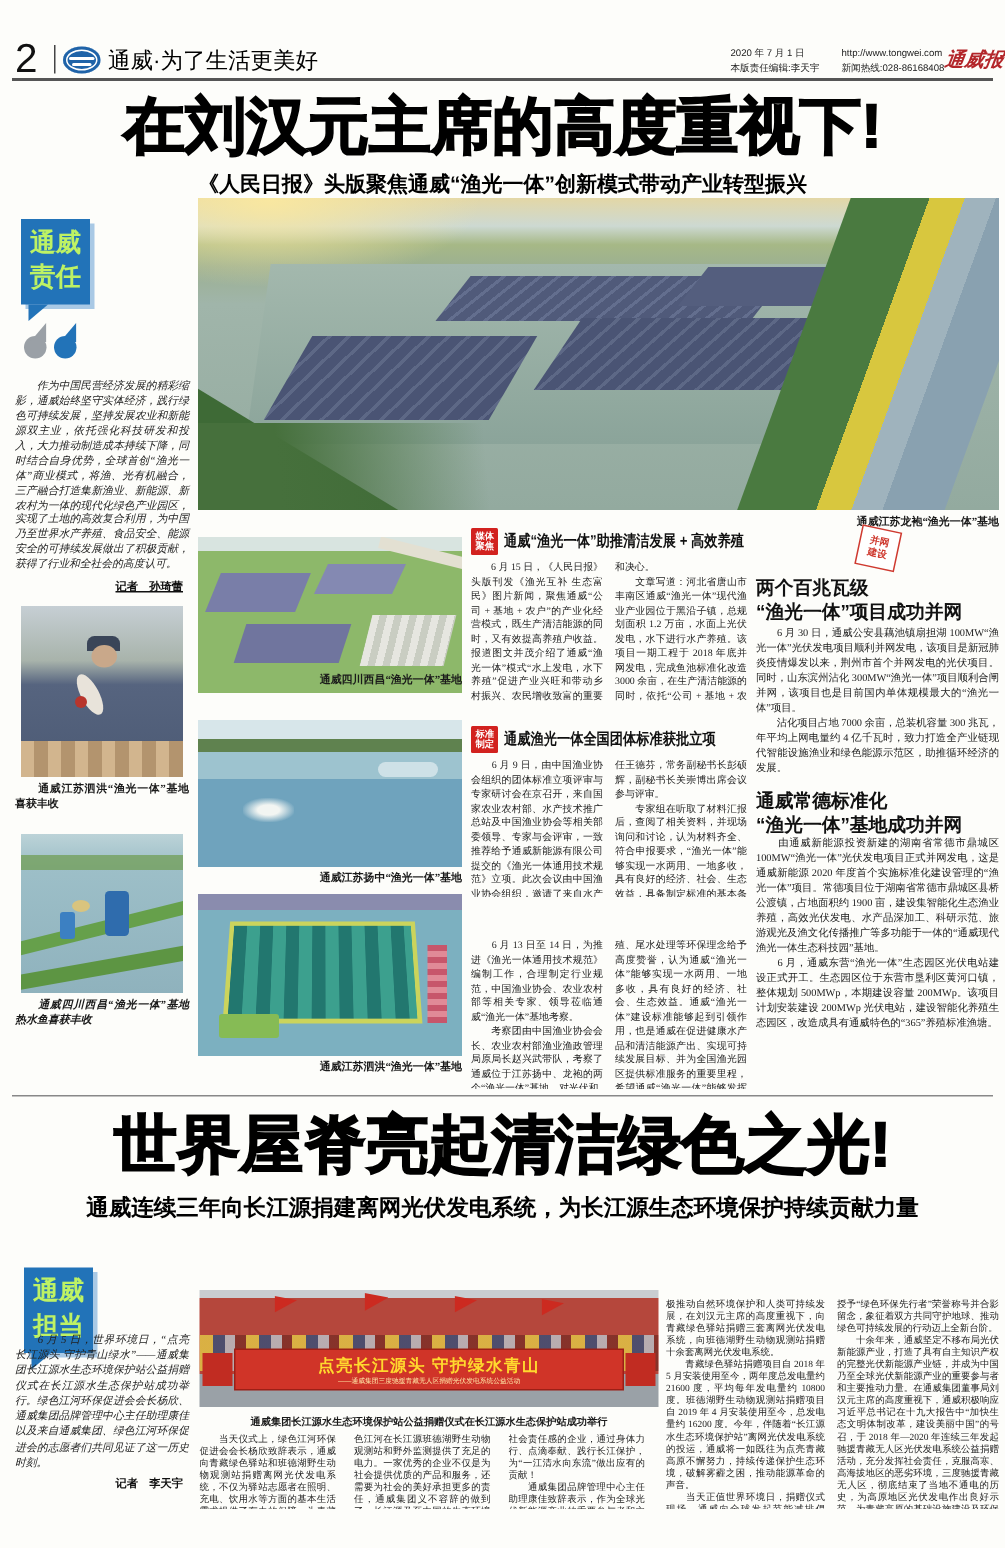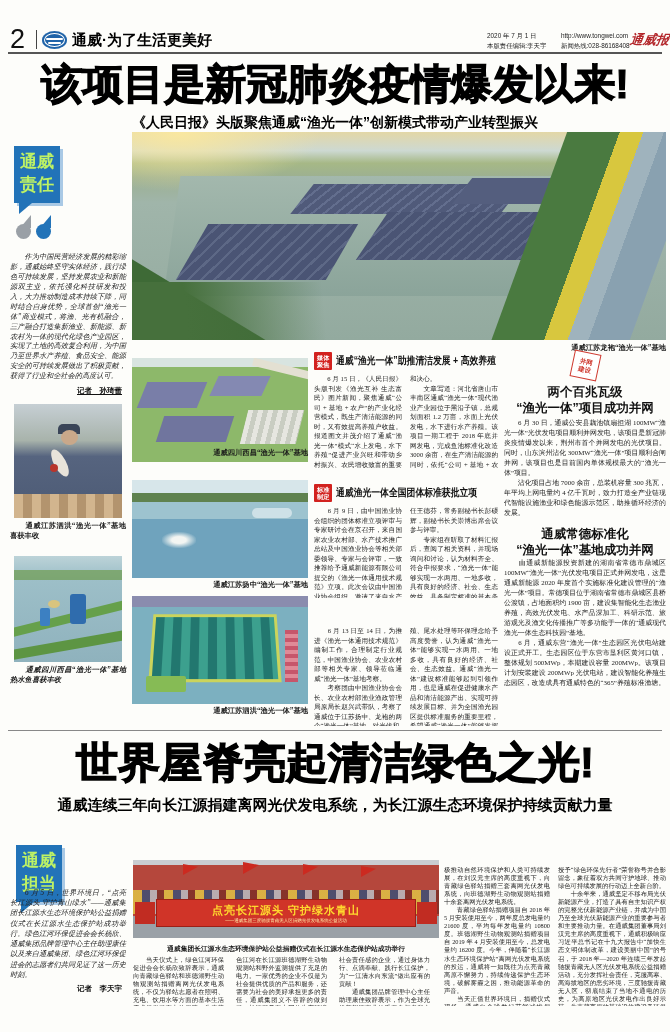--- a/index.html
+++ b/index.html
@@ -15,21 +15,21 @@
   .coltxt{font-family:"Liberation Serif",serif;font-size:6.6px;line-height:1.45;color:#222;}
   .dense{font-size:6.3px;line-height:1.28;}
   .badge{background:#2273b8;color:#bef264;text-align:center;font-weight:bold;
          box-shadow:3px 3px 0 #a9c9e5;}
   .badge::after{content:"";position:absolute;top:100%;left:5px;width:0;height:0;
          border-top:11px solid #2273b8;border-right:13px solid transparent;}
   .tag{background:#d2221f;color:#fff;font-size:6.2px;line-height:1.15;padding:2px 3px;
        white-space:pre-line;text-align:center;font-weight:bold;flex:none;border-radius:1px;}
   .sec-head{display:flex;align-items:center;gap:4px;}
   .sec-title{font-size:10.5px;font-weight:900;white-space:nowrap;transform:scaleX(.84);transform-origin:left center;}
-  .rc-title{font-size:12.5px;font-weight:900;text-align:center;line-height:1.3;white-space:pre-line;}
+  .rc-title{font-size:12.5px;font-weight:900;text-align:left;line-height:1.3;white-space:pre-line;}
   .stamp{width:25px;height:25px;border:1.5px solid #cf3a30;color:#cf3a30;font-size:6.5px;line-height:1.2;
          display:flex;align-items:center;justify-content:center;text-align:center;
          transform:rotate(12deg);white-space:pre-line;margin:0 auto;font-weight:bold;background:#fff;}
   .ph{position:absolute;overflow:hidden;background:#cfd5d8;}
   .ph div{position:absolute;}
   .qm{position:relative;width:16px;height:24px;display:inline-block;margin-right:4px;}
   .qm i{position:absolute;left:0;bottom:0;width:15px;height:15px;border-radius:50%;background:var(--c);}
   .qm b{position:absolute;left:4px;top:0;width:11px;height:13px;background:var(--c);
         clip-path:polygon(100% 0,100% 100%,0 100%);}
   .byline{font-family:"Liberation Serif",serif;font-weight:bold;font-size:7.5px;text-align:right;}
@@ -41,30 +41,30 @@
 <body>
 
 <div id="page">
 
   <div class="abs" style="left:10px;top:24px;font-size:27px;font-weight:300;color:#111;">2</div>
   <div class="abs" style="left:36px;top:30px;width:1px;height:19px;background:#444;"></div>
   <div class="abs" style="left:42px;top:31px;width:25px;height:18px;border-radius:50%;background:#1f63a8;box-shadow:inset 0 0 0 2px #1f63a8, inset 0 0 0 3px #fff;">
     <div style="position:absolute;left:4px;top:7px;width:17px;height:2px;background:#fff;border-radius:1px;"></div>
     <div style="position:absolute;left:6px;top:11px;width:13px;height:1.5px;background:#fff;border-radius:1px;"></div>
   </div>
-  <div class="abs" style="left:72px;top:31px;font-size:15px;font-weight:bold;color:#000;">通威·为了生活更美好</div>
+  <div class="abs" style="left:72px;top:31px;font-size:15px;font-weight:normal;color:#000;">通威·为了生活更美好</div>
 
   <div class="abs hdr-small" style="left:487px;top:31px;">2020 年 7 月 1 日</div>
   <div class="abs hdr-small" style="left:487px;top:41px;">本版责任编辑:李天宇</div>
   <div class="abs hdr-small" style="left:561px;top:31px;">http://www.tongwei.com</div>
   <div class="abs hdr-small" style="left:561px;top:41px;">新闻热线:028-86168408</div>
   <div class="abs serif" style="left:630px;top:31px;font-size:13px;font-weight:bold;font-style:italic;color:#b3262a;transform:skewX(-8deg);">通威报</div>
   <div class="abs hline" style="left:8px;top:52px;width:654px;height:1.5px;"></div>
 
-  <div class="abs heavy" style="left:0;top:57px;width:670px;text-align:center;font-size:41px;color:#000;">该项目是新冠肺炎疫情爆发以来!</div>
+  <div class="abs heavy" style="left:0;top:57px;width:670px;text-align:center;font-size:41px;color:#000;">在刘汉元主席的高度重视下!</div>
   <div class="abs" style="left:0;top:114px;width:670px;text-align:center;font-size:14px;font-weight:bold;color:#000;">《人民日报》头版聚焦通威“渔光一体”创新模式带动产业转型振兴</div>
 
   <div class="abs badge pre" style="left:14px;top:146px;width:46px;height:52px;padding-top:5px;font-size:17px;line-height:1.35;">通威
 责任</div>
 
   <div class="abs" style="left:16px;top:215px;">
     <span class="qm" style="--c:#9aa0a6;"><i></i><b></b></span><span class="qm" style="--c:#2273b8;"><i></i><b></b></span>
   </div>
 
   <div class="abs serif italic jt pre" style="left:10px;top:253px;width:116px;font-size:7.2px;line-height:1.38;color:#222;">　　作为中国民营经济发展的精彩缩影，通威始终坚守实体经济，践行绿色可持续发展，坚持发展农业和新能源双主业，依托强化科技研发和投入，大力推动制造成本持续下降，同时结合自身优势，全球首创“渔光一体”商业模式，将渔、光有机融合，三产融合打造集新渔业、新能源、新农村为一体的现代化绿色产业园区，实现了土地的高效复合利用，为中国乃至世界水产养殖、食品安全、能源安全的可持续发展做出了积极贡献，获得了行业和全社会的高度认可。</div>

